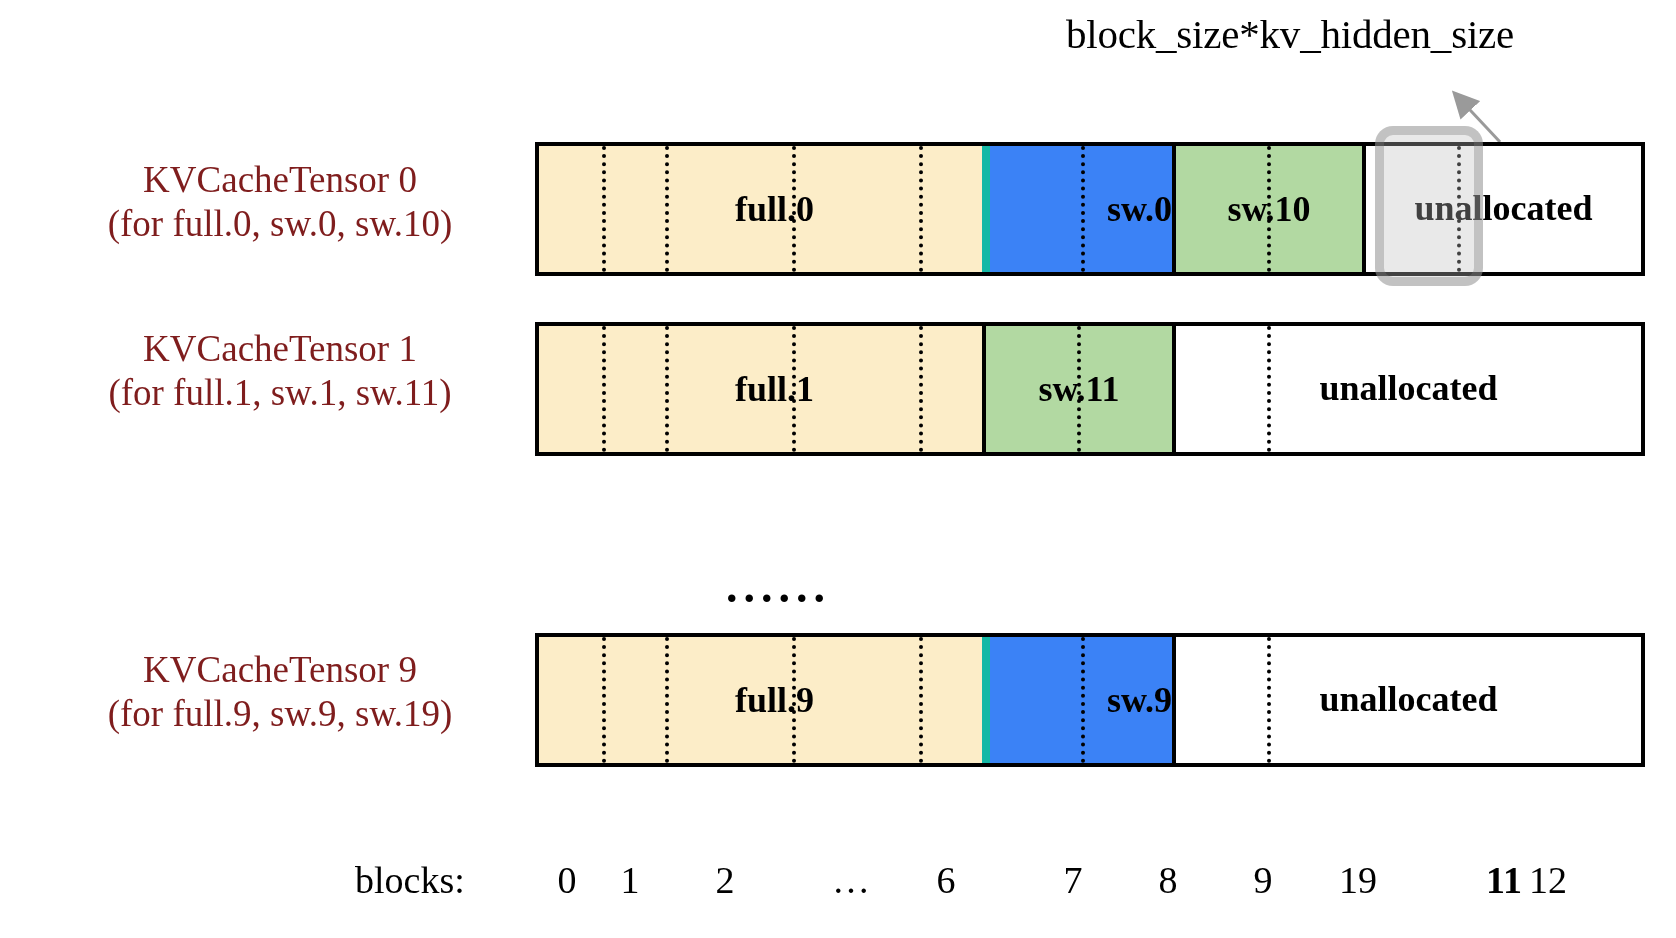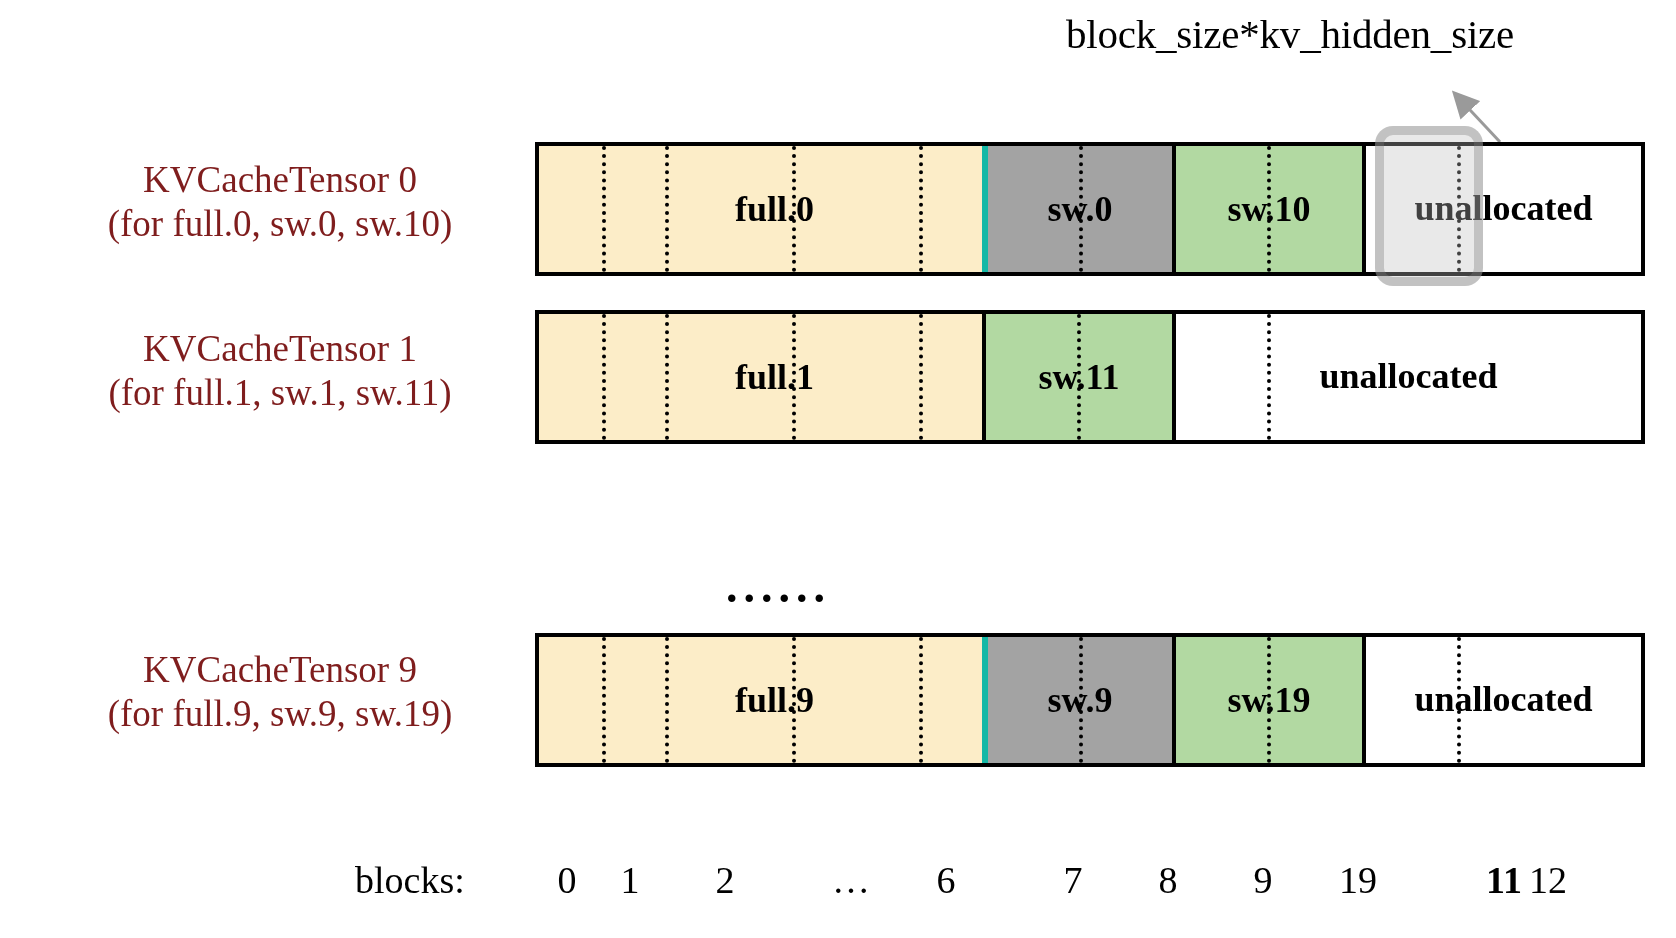--- a/index.html
+++ b/index.html
@@ -74,21 +74,21 @@
     box-sizing: border-box;
     display: flex;
     align-items: center;
     justify-content: center;
     font-weight: bold;
     font-size: 36px;
     color: #000;
     overflow: visible;
   }
   .seg.full  { background: #fcedc8; flex: 0 0 443px; padding-left: 28px; }
-  .seg.sw    { background: #a3a3a3; flex: 0 0 190px; border-left: 6px solid #14b8a6; }
+  .seg.sw    { background: #3b82f6; flex: 0 0 190px; border-left: 8px solid #14b8a6; justify-content: flex-end; }
   .seg.sw2   { background: #b2d9a2; flex: 0 0 190px; border-left: 4px solid #000; }
   .seg.unalloc {
     background: #ffffff;
     flex: 1 1 auto;
     border-left: 4px solid #000;
     line-height: 1.05;
     text-align: right;
     word-break: break-all;
     padding: 0 2px;
   }
@@ -192,21 +192,21 @@
       <span class="divider" style="left:91px"></span>
       <span class="seg-text">unallocated</span>
     </div>
   </div>
   <div class="highlight-box"></div>
 
   <div class="row-label" style="top:327px">
     <span class="l1">KVCacheTensor 1</span>
     <span class="l2">(for full.1, sw.1, sw.11)</span>
   </div>
-  <div class="tensor-bar" style="top:310px">
+  <div class="tensor-bar" style="top:322px">
     <div class="seg full">
       <span class="divider" style="left:63px"></span>
       <span class="divider" style="left:126px"></span>
       <span class="divider" style="left:253px"></span>
       <span class="divider" style="left:380px"></span>
       <span class="seg-text">full.1</span>
     </div>
     <div class="seg sw2">
       <span class="divider" style="left:91px"></span>
       <span class="seg-text">sw.11</span>
@@ -227,24 +227,20 @@
     <div class="seg full">
       <span class="divider" style="left:63px"></span>
       <span class="divider" style="left:126px"></span>
       <span class="divider" style="left:253px"></span>
       <span class="divider" style="left:380px"></span>
       <span class="seg-text">full.9</span>
     </div>
     <div class="seg sw">
       <span class="divider" style="left:91px"></span>
       <span class="seg-text">sw.9</span>
-    </div>
-    <div class="seg sw2">
-      <span class="divider" style="left:91px"></span>
-      <span class="seg-text">sw.19</span>
     </div>
     <div class="seg unalloc">
       <span class="divider" style="left:91px"></span>
       <span class="seg-text">unallocated</span>
     </div>
   </div>
 
   <div class="axis-caption">blocks:</div>
   <div class="axis-ticks" id="axis-ticks">
       <div class="tick" style="left: 32px;">0</div>

